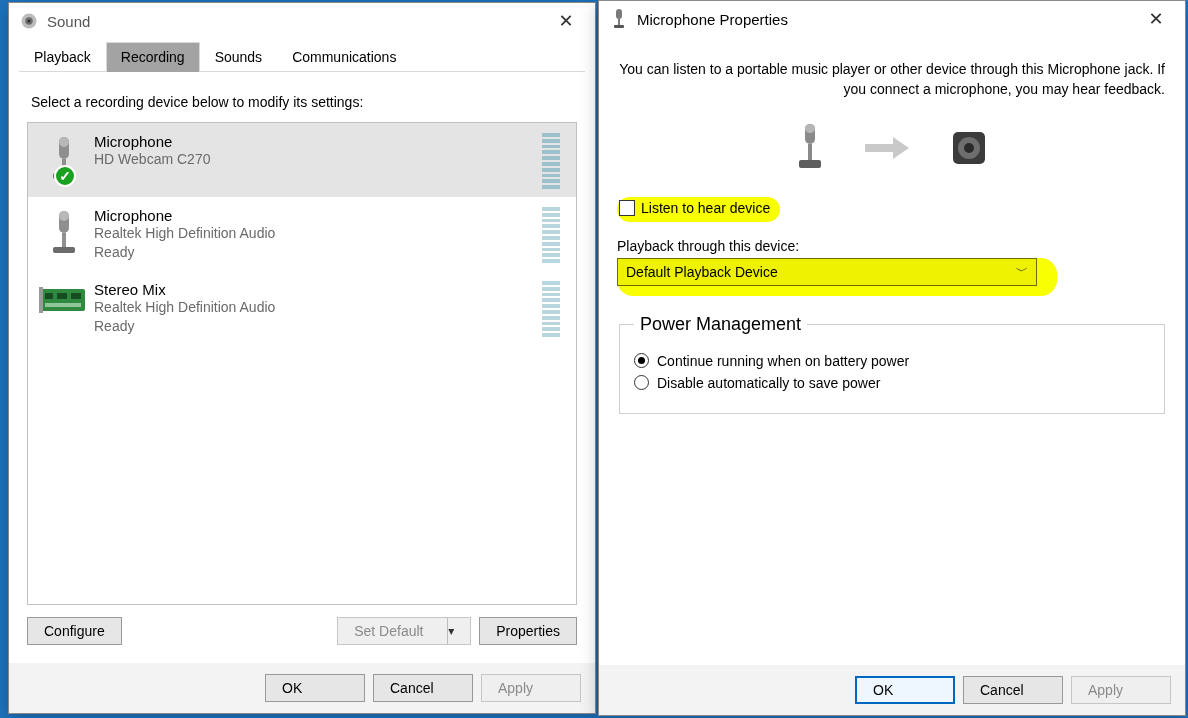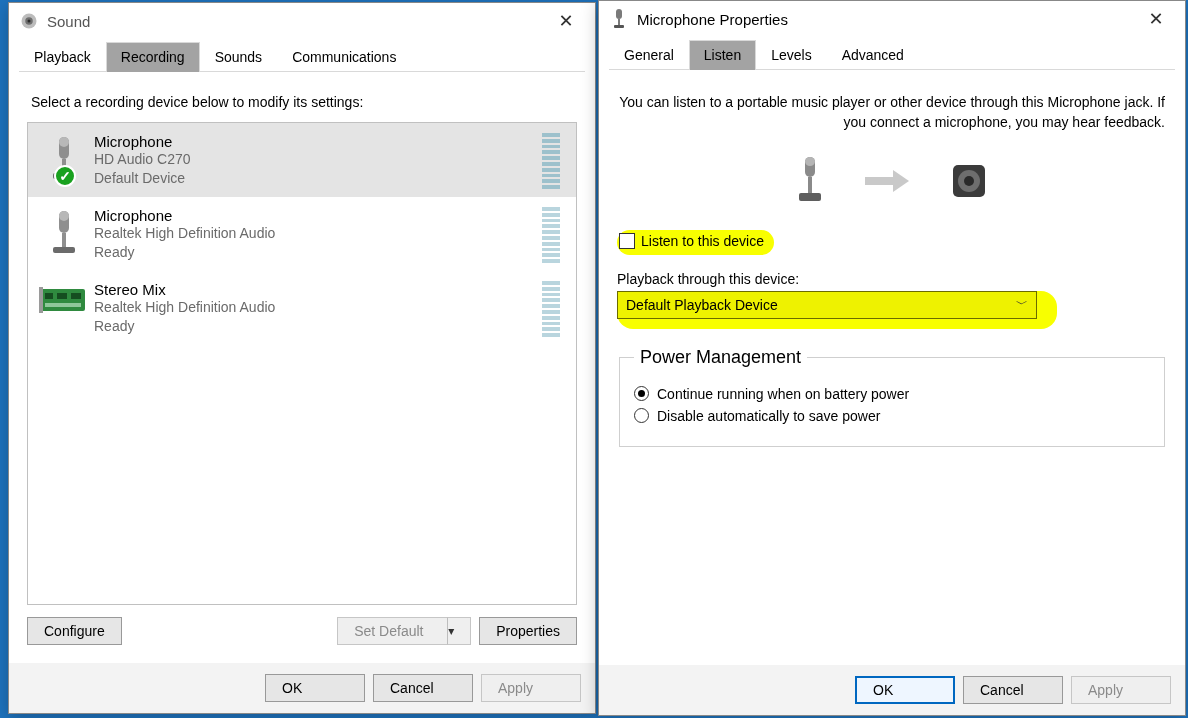--- a/index.html
+++ b/index.html
@@ -177,22 +177,21 @@
           <svg class="micSVG" width="34" height="50" viewBox="0 0 34 50">
               <rect x="12" y="2" width="10" height="22" rx="5" fill="#8f8f8f"></rect>
               <rect x="12" y="2" width="10" height="10" rx="5" fill="#b8b8b8"></rect>
               <rect x="15" y="24" width="4" height="14" fill="#8f8f8f"></rect>
               <rect x="6" y="38" width="22" height="6" rx="2" fill="#6b6b6b"></rect>
             </svg>
           <span class="checkmark">✓</span>
         </div>
         <div class="txtcol">
           <div class="devname">Microphone</div>
-          <div class="devsub">HD Audio C270</div>
-          <div class="devsub">Default Device</div>
+          <div class="devsub">HD Webcam C270</div>
         </div>
         <div class="metercol">
           <div class="meter">
               <span></span>
               <span></span>
               <span></span>
               <span></span>
               <span></span>
               <span></span>
               <span></span>
@@ -304,26 +303,20 @@
       <svg width="14" height="20" viewBox="0 0 14 20">
           <rect x="4" y="0" width="6" height="10" rx="3" fill="#7a7a7a"></rect>
           <rect x="6" y="10" width="2" height="6" fill="#7a7a7a"></rect>
           <rect x="2" y="16" width="10" height="3" rx="1" fill="#555"></rect>
         </svg>
     </span>
     <span class="ttl">Microphone Properties</span>
     <span class="closex">✕</span>
   </div>
 
-  <div class="tabs">
-    <div class="tab"><span>General</span></div>
-    <div class="tab active"><span>Listen</span></div>
-    <div class="tab"><span>Levels</span></div>
-    <div class="tab"><span>Advanced</span></div>
-  </div>
 
   <div class="body">
     <div class="para">You can listen to a portable music player or other device through this Microphone jack.  If you connect a microphone, you may hear feedback.</div>
 
     <div class="illus">
       <span>
         <svg width="30" height="48" viewBox="0 0 30 48">
             <rect x="10" y="0" width="10" height="20" rx="5" fill="#8a8a8a"></rect>
             <rect x="10" y="0" width="10" height="9" rx="5" fill="#b5b5b5"></rect>
             <rect x="13" y="20" width="4" height="16" fill="#8a8a8a"></rect>
@@ -342,21 +335,21 @@
             <circle cx="20" cy="20" r="11" fill="#6e6e6e"></circle>
             <circle cx="20" cy="20" r="5" fill="#2a2a2a"></circle>
           </svg>
       </span>
     </div>
 
     <div>
       <span class="hlwrap">
         <span class="chkwrap">
           <span class="chkbox"></span>
-          <span>Listen to this device</span>
+          <span>Listen to hear device</span>
         </span>
       </span>
     </div>
 
     <div class="lbl">Playback through this device:</div>
     <div>
       <span class="combo-hlwrap">
         <div class="combo">
           <span>Default Playback Device</span>
           <span class="caret">﹀</span>

